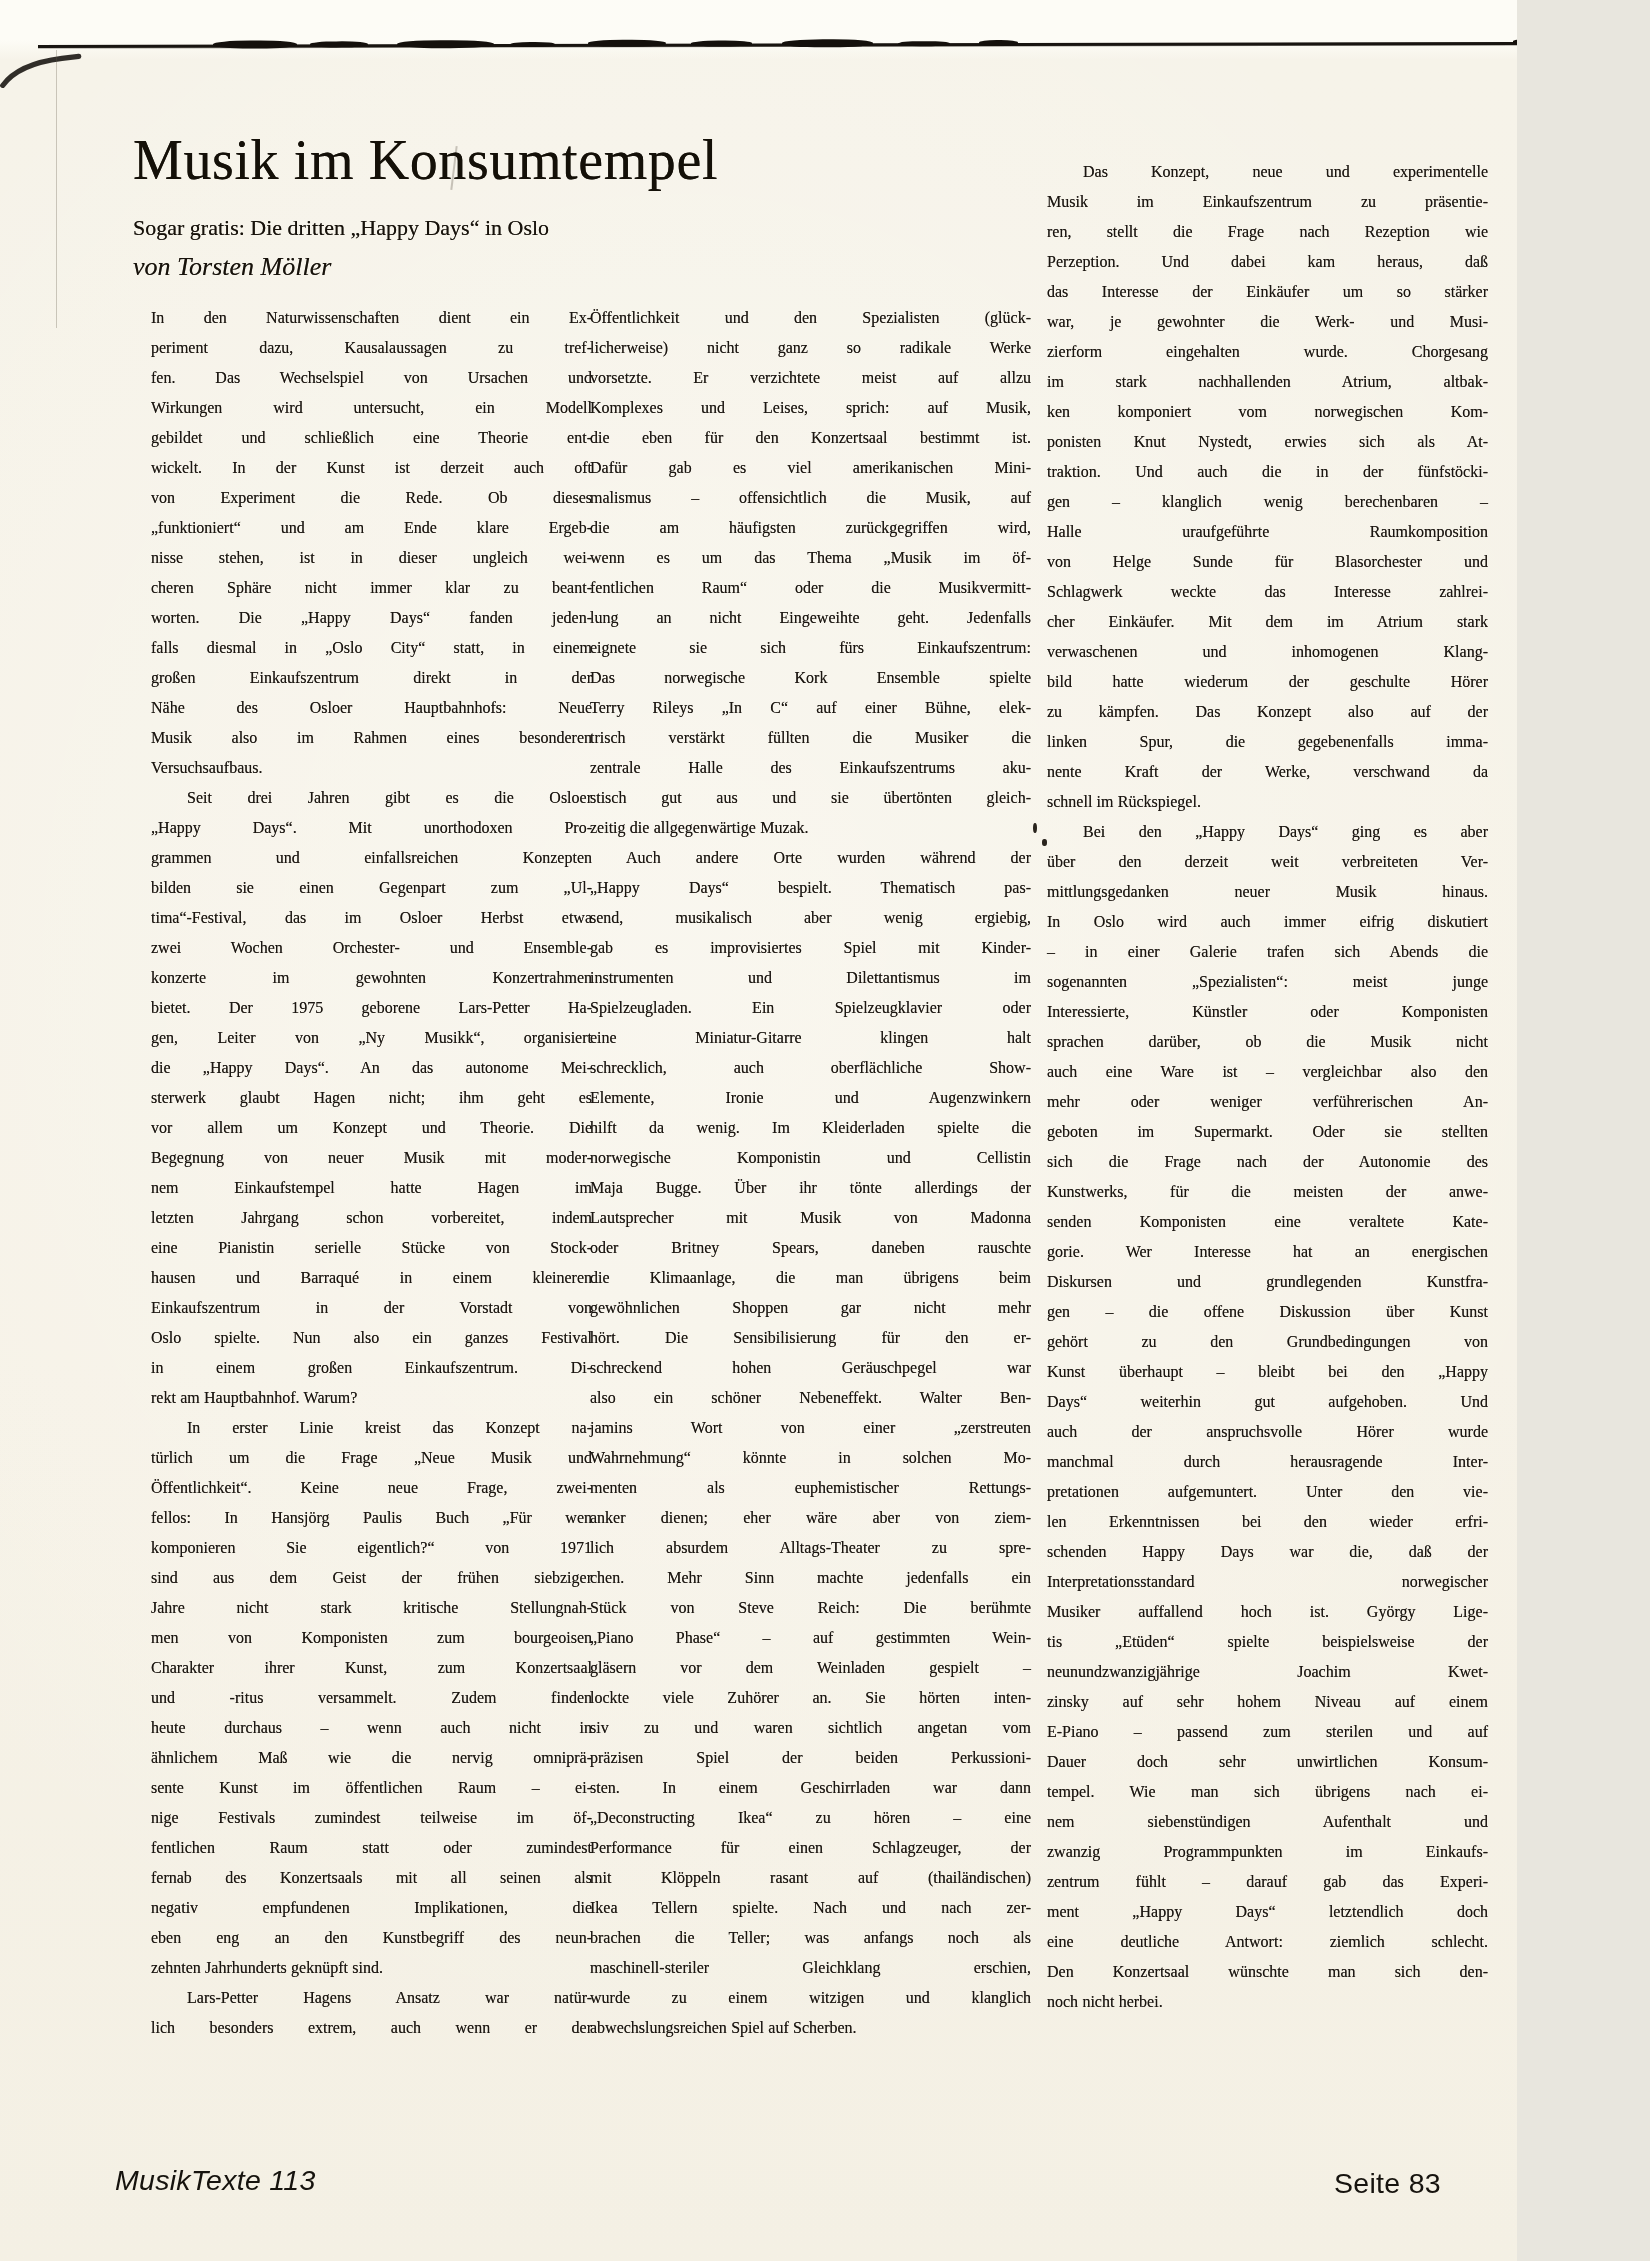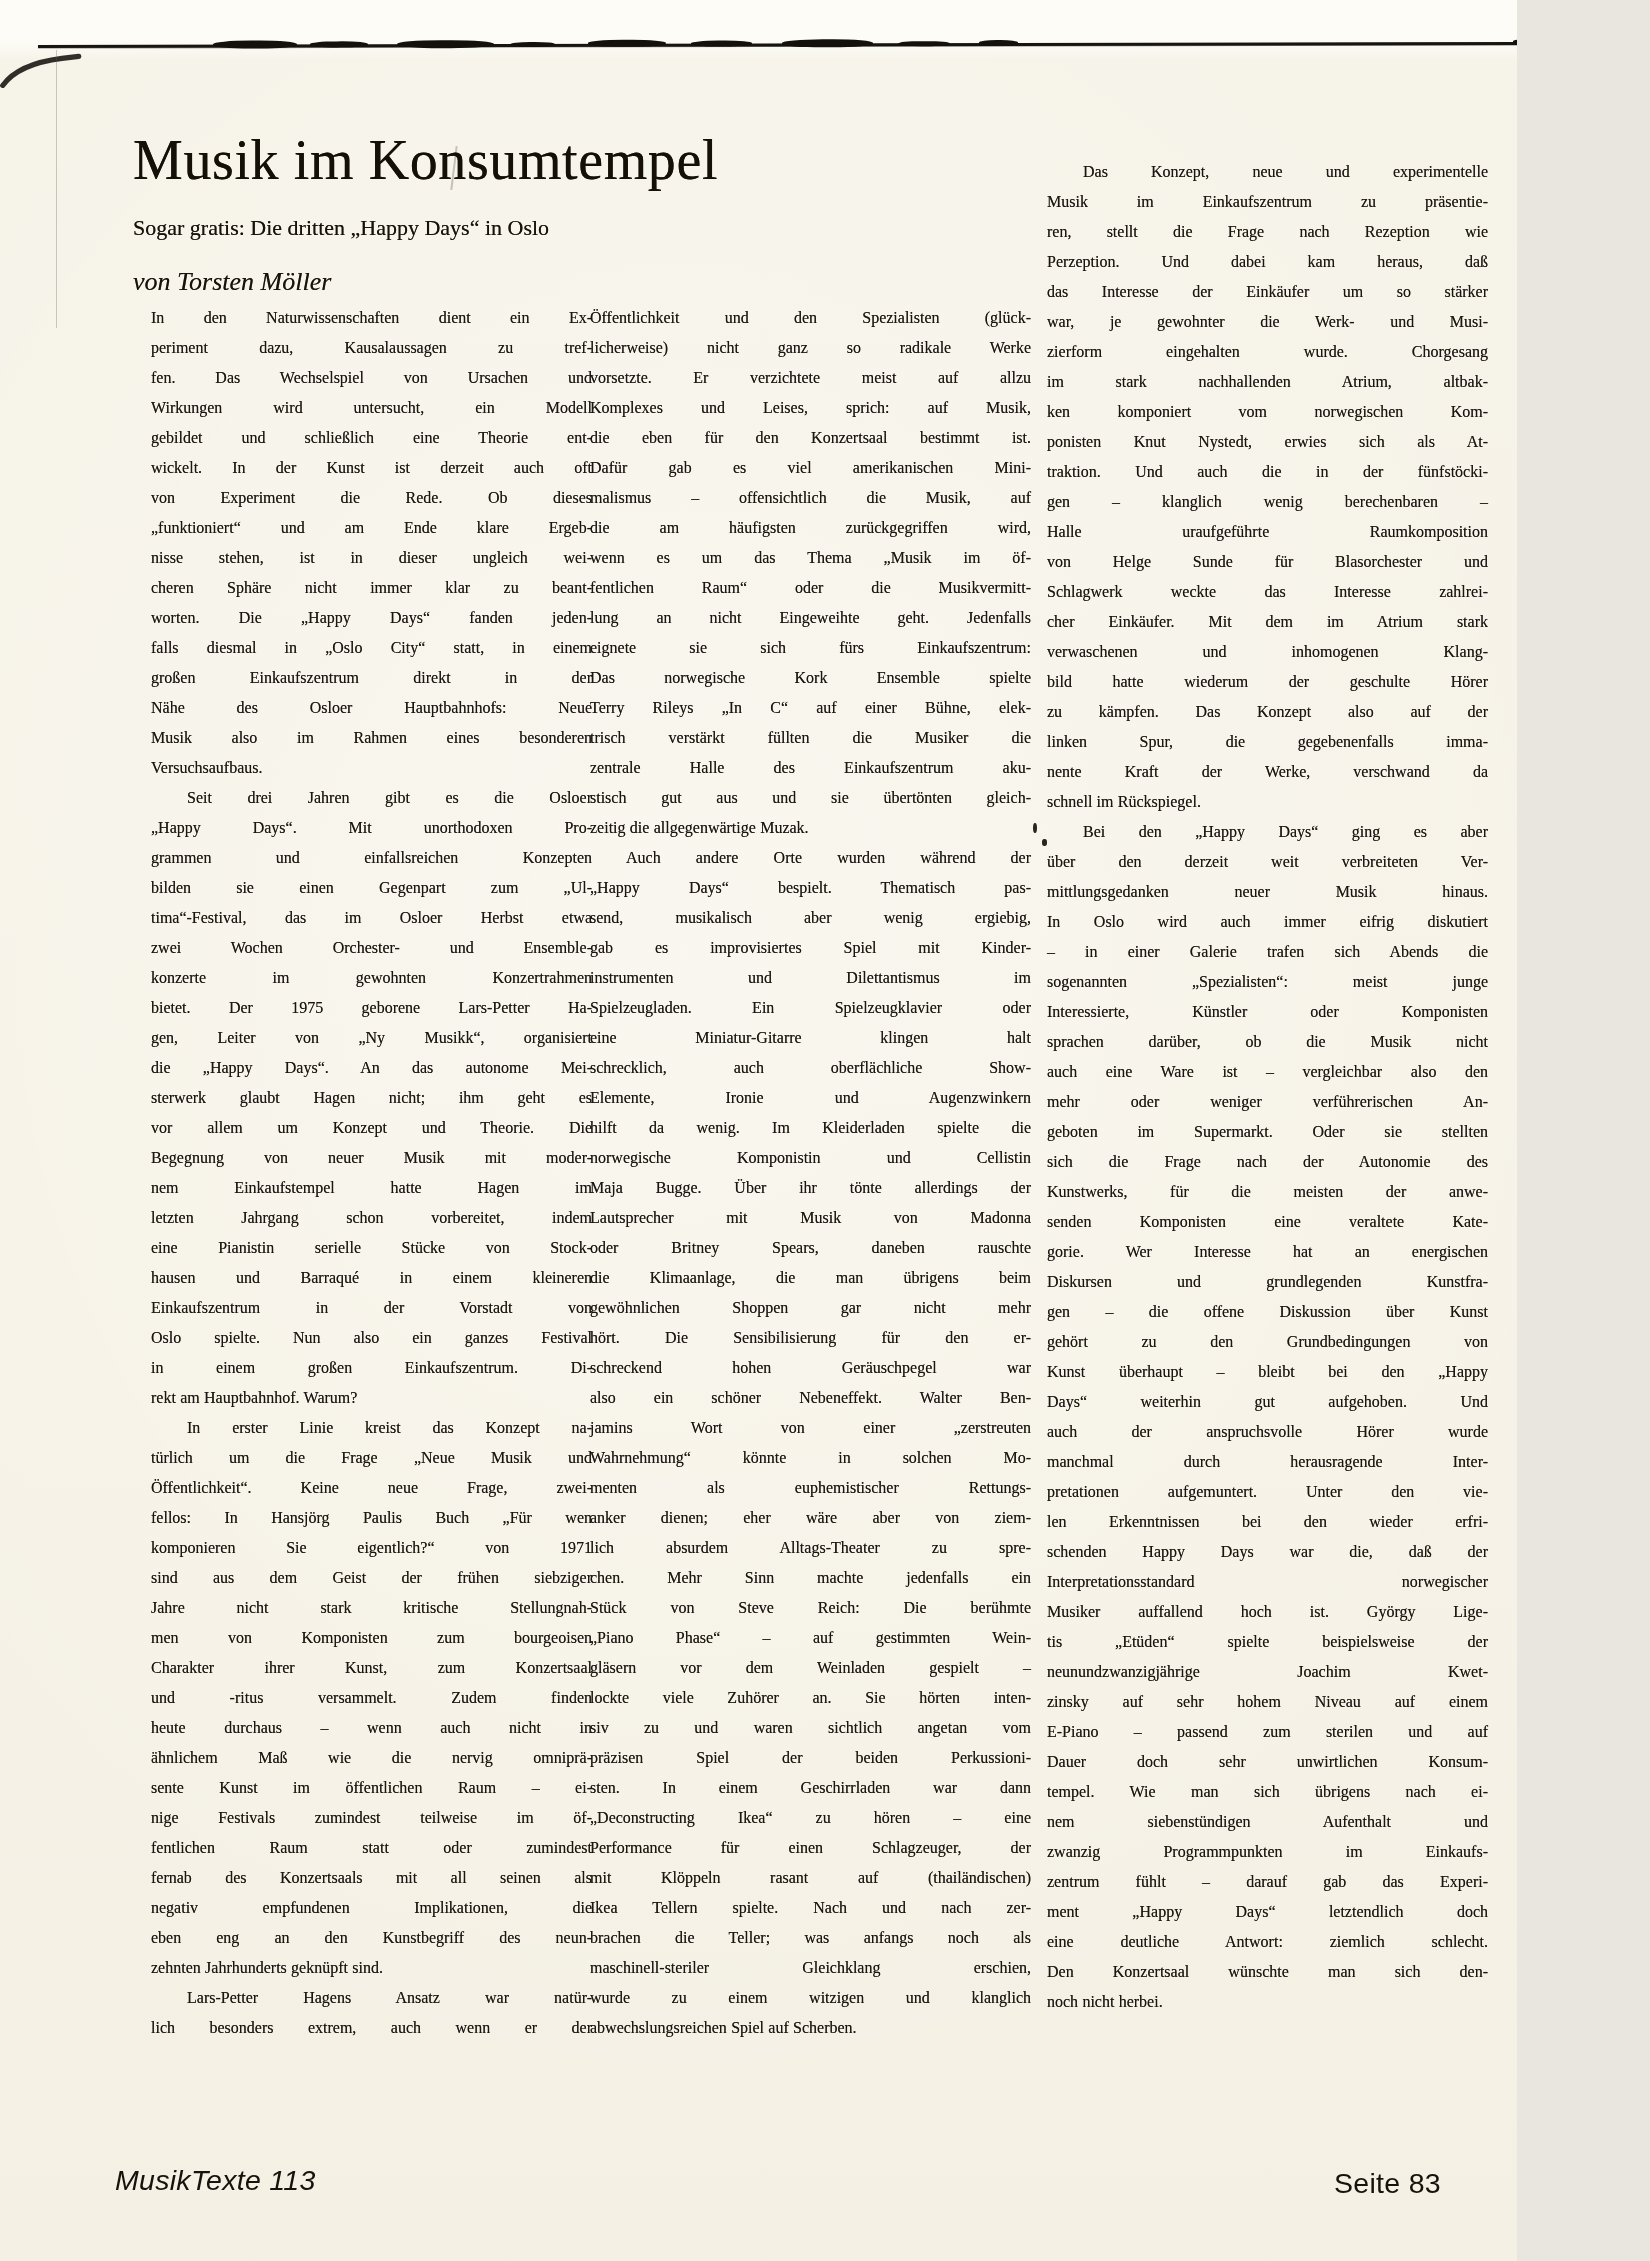--- a/index.html
+++ b/index.html
@@ -46,21 +46,21 @@
   .title {
     margin:0; font-size:56px; line-height:67px; font-weight:normal;
     letter-spacing:0.6px; color:#141008; text-shadow:0 0 0.6px rgba(20,14,6,0.85);
     white-space:nowrap;
   }
   .subtitle {
     margin:15.5px 0 0 0; font-size:22px; line-height:35px; font-weight:normal;
     color:#17120b; text-shadow:0 0 0.4px rgba(23,18,11,0.7); white-space:nowrap;
   }
   .author {
-    margin-top:21px; font-size:26px; line-height:31px; font-style:italic;
+    margin-top:6px; font-size:26px; line-height:31px; font-style:italic;
     color:#17120b; text-shadow:0 0 0.3px rgba(23,18,11,0.6);
   }
 
   
   .col {
     position:absolute; width:441px; font-size:16px; line-height:30px;
     color:#1b1611; text-shadow:0 0 0.3px rgba(27,22,17,0.65);
     word-spacing:0.3px;
   }
   .col-0 { left:133px;  top:303px;margin-left:18px; }
@@ -196,21 +196,21 @@
         <div class="line">Dafür gab es viel amerikanischen Mini-</div>
         <div class="line">malismus – offensichtlich die Musik, auf</div>
         <div class="line">die am häufigsten zurückgegriffen wird,</div>
         <div class="line">wenn es um das Thema „Musik im öf-</div>
         <div class="line">fentlichen Raum“ oder die Musikvermitt-</div>
         <div class="line">lung an nicht Eingeweihte geht. Jedenfalls</div>
         <div class="line">eignete sie sich fürs Einkaufszentrum:</div>
         <div class="line">Das norwegische Kork Ensemble spielte</div>
         <div class="line">Terry Rileys „In C“ auf einer Bühne, elek-</div>
         <div class="line">trisch verstärkt füllten die Musiker die</div>
-        <div class="line">zentrale Halle des Einkaufszentrum aku-</div>
+        <div class="line">zentrale Halle des Einkaufszentrums aku-</div>
         <div class="line">stisch gut aus und sie übertönten gleich-</div>
         <div class="line final">zeitig die allgegenwärtige Muzak.</div>
       </div>
       <div class="para">
         <div class="line indent">Auch andere Orte wurden während der</div>
         <div class="line">„Happy Days“ bespielt. Thematisch pas-</div>
         <div class="line">send, musikalisch aber wenig ergiebig,</div>
         <div class="line">gab es improvisiertes Spiel mit Kinder-</div>
         <div class="line">instrumenten und Dilettantismus im</div>
         <div class="line">Spielzeugladen. Ein Spielzeugklavier oder</div>

